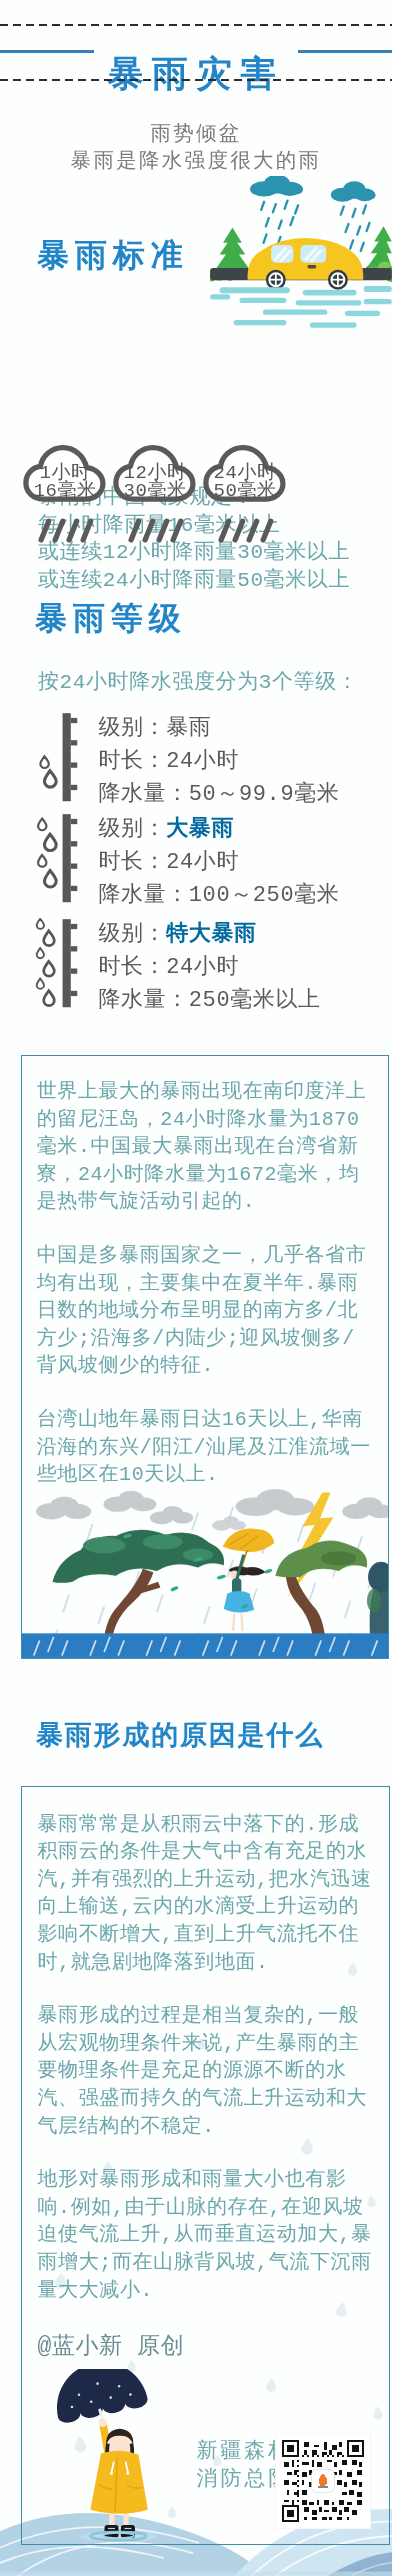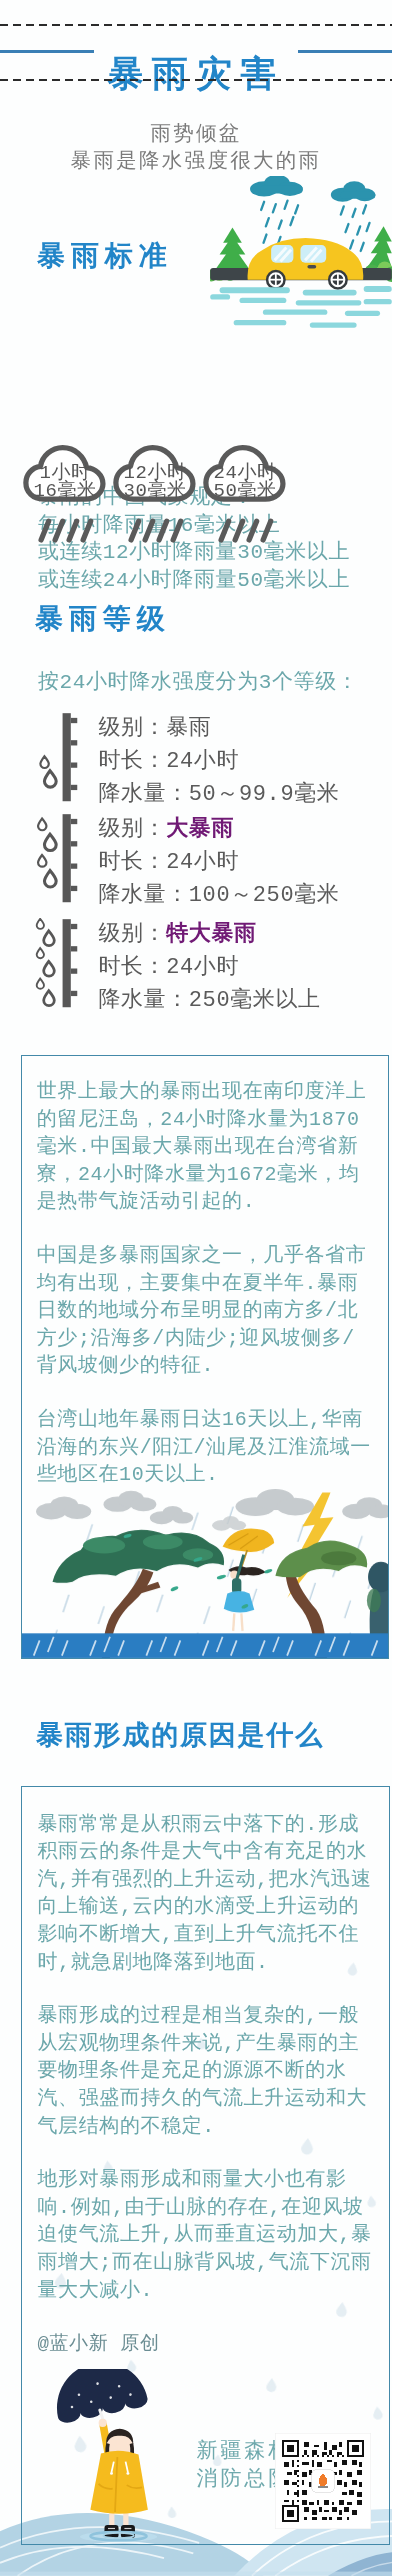--- a/index.html
+++ b/index.html
@@ -21,49 +21,49 @@
     letter-spacing:8.2px;line-height:50px;
   }
   .title-line{position:absolute;top:50px;height:2.9px;background:#3a7fb5;width:94px;}
   .title-line.left{left:0;}
   .title-line.right{right:0;}
   .subtitle{
     position:absolute;top:121px;left:0;right:0;text-align:center;
     font-size:20.5px;color:#7b7b7b;letter-spacing:2.3px;line-height:27px;
   }
   
-  .h2{position:absolute;font-weight:800;color:#2285c8;font-size:28px;letter-spacing:5.9px;line-height:45px;white-space:nowrap;}
+  .h2{position:absolute;font-weight:800;color:#2285c8;font-size:32px;letter-spacing:5.9px;line-height:45px;white-space:nowrap;}
   .h2.small{font-size:27px;letter-spacing:1.8px;line-height:34px;}
   
   .teal{color:#6ba7ab;}
   .rules{position:absolute;left:38px;top:308px;font-size:21px;line-height:27.6px;letter-spacing:0.6px;}
   .grades-intro{position:absolute;left:38px;top:72px;font-size:21px;letter-spacing:0.6px;}
   
   .cloud-unit{position:absolute;width:88px;height:108px;}
   .cloud-label{
     position:absolute;top:28px;left:0;width:88px;text-align:center;
     font-size:19px;line-height:18px;color:#565656;letter-spacing:0.6px;
   }
   
   .grades{position:absolute;top:595px;left:0;right:0;height:463px;}
   .grade-item{position:absolute;left:32px;display:flex;align-items:flex-start;}
   .grade-text{margin-left:16.4px;font-size:22px;line-height:33px;color:#5a5a5a;letter-spacing:0.6px;}
-  .grade-text .val-bold{font-weight:bold;color:#701a75;}
+  .grade-text .val-bold{font-weight:bold;color:#0369a1;}
   
   .box1{
     position:absolute;top:1055px;left:20.5px;width:366px;height:602px;
     border:1.8px solid #4389a9;
   }
   .box1 .content{padding:22px 15.2px 0 15.2px;}
   .para{font-size:20px;line-height:27.6px;letter-spacing:0.6px;margin:0 0 26px 0;color:#6ba7ab;}
   .storm{position:absolute;bottom:0;left:0;}
   .box2{position:absolute;top:1786px;left:20.5px;width:369px;height:759px;}
   .box2-frame{position:absolute;inset:0;border:1.8px solid #4389a9;z-index:5;pointer-events:none;}
   .box2 .content{position:relative;z-index:2;padding:24.6px 17px 0 17px;}
-  .credit{font-size:19px;color:#6b8d93;letter-spacing:0.6px;margin-top:1.2px;}
+  .credit{font-size:23px;color:#6b8d93;letter-spacing:0.6px;margin-top:1.2px;}
   .drops-bg{position:absolute;inset:0;z-index:1;}
   .footer-girl{position:absolute;left:26px;top:583px;z-index:6;}
   .org-text{
     position:absolute;left:176px;top:652px;z-index:6;
     font-size:21px;line-height:27.6px;letter-spacing:2.9px;color:#6fa9ad;
   }
   .qr-panel{
     position:absolute;left:254px;top:647px;z-index:6;
     width:96px;height:96px;background:#ffffff;box-shadow:0 0 0 0.6px #eee inset;
   }

